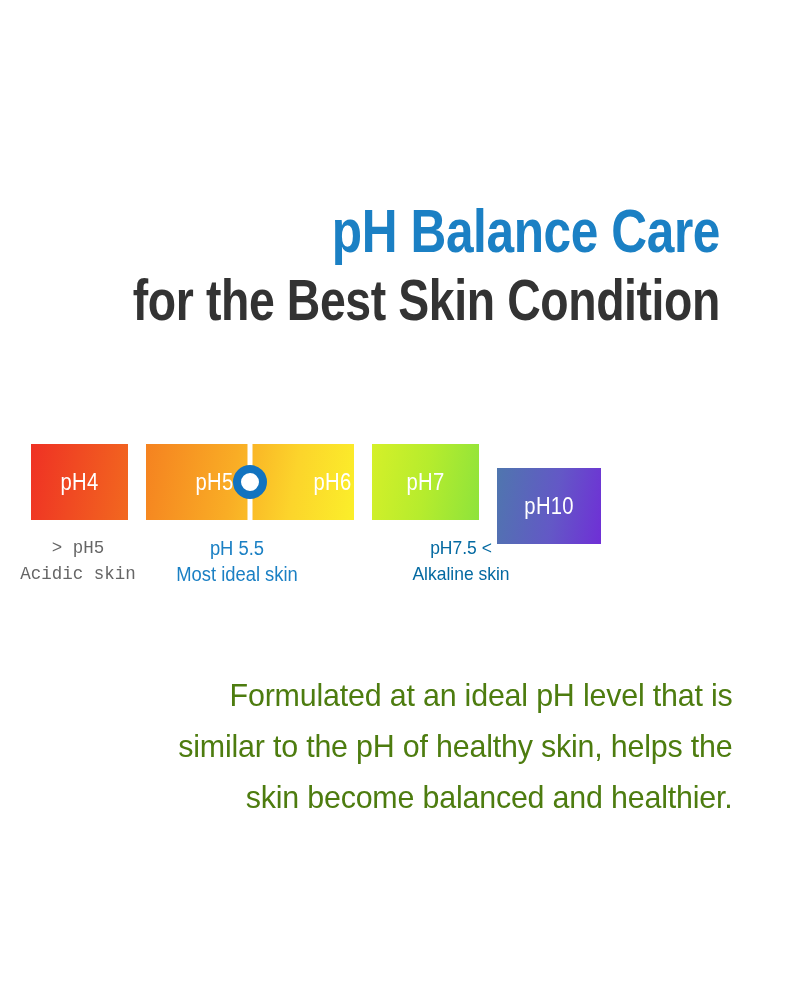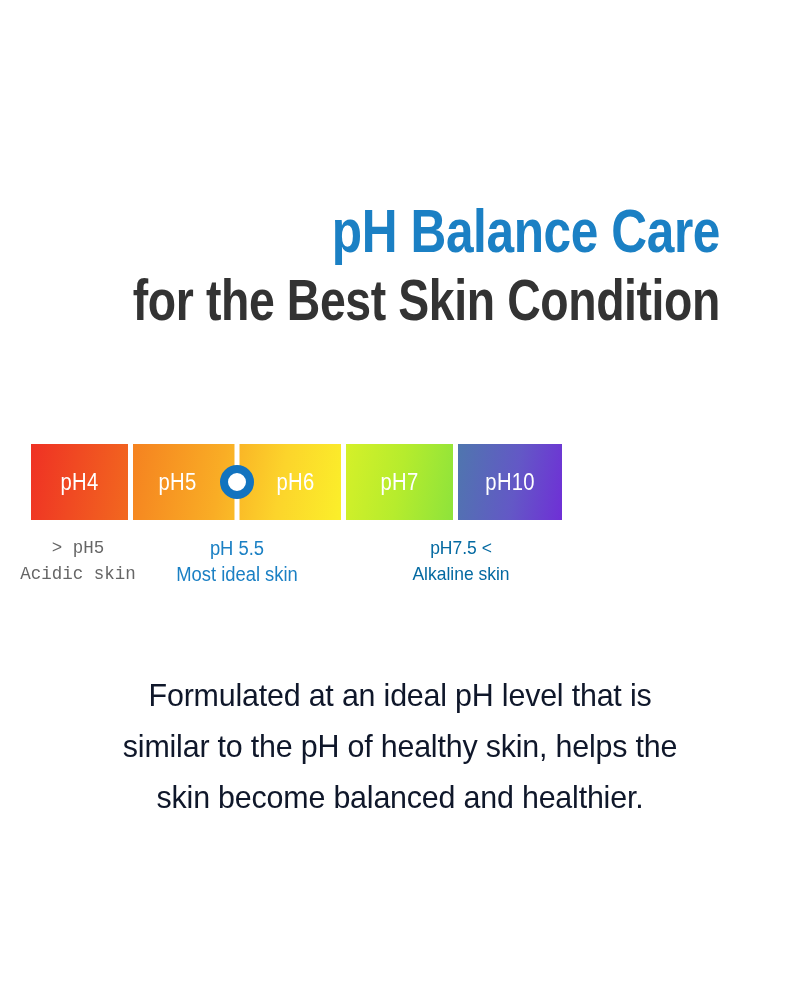--- a/index.html
+++ b/index.html
@@ -57,21 +57,21 @@
     position: absolute;
     top: 444px;
     left: 31px;
     width: 739px;
     height: 76px;
   }
   .scale-bar {
     display: flex;
     width: 100%;
     height: 100%;
-    gap: 5px;
+    gap: 18px;
   }
   .seg {
     position: relative;
     height: 100%;
     display: flex;
     align-items: center;
     justify-content: center;
     overflow: visible;
   }
   .seg-label {
@@ -84,29 +84,29 @@
     z-index: 2;
     position: relative;
   }
   
   .seg-ph4  { flex: 0 0 97px;  background: linear-gradient(100deg, #ef3124 0%, #f04a22 45%, #f2681f 100%); }
   .seg-mid  { flex: 0 0 208px; background: linear-gradient(100deg, #f58220 0%, #f9ad25 42%, #fcd42b 70%, #fbef2a 100%);
               display: flex; align-items: center; justify-content: center; gap: 0; }
   .seg-ph7  { flex: 0 0 107px; background: linear-gradient(100deg, #d5f029 0%, #b6ec2d 50%, #8ee33b 100%); }
   .seg-ph8  { flex: 0 0 104px; background: linear-gradient(100deg, #74df3f 0%, #4ed247 55%, #32c454 100%); }
   .seg-ph9  { flex: 0 0 104px; background: linear-gradient(100deg, #2fbb5c 0%, #2fa874 55%, #3f8fa0 100%); }
-  .seg-ph10 { flex: 0 0 104px; background: linear-gradient(100deg, #4f76ae 0%, #6358c6 55%, #6f2fd6 100%); }
+  .seg-ph10 { flex: 0 0 104px; background: linear-gradient(100deg, #4f76ae 0%, #6358c6 55%, #6f2fd6 100%); margin-top: 24px; }
 
   
   .mid-half {
     flex: 1 1 0;
     height: 100%;
     display: flex;
     align-items: center;
-    justify-content: center;
+    justify-content: flex-end;
     position: relative;
   }
   .mid-divider {
     position: absolute;
     top: 0;
     left: 50%;
     transform: translateX(-50%);
     width: 5px;
     height: 100%;
     background: #ffffff;
@@ -158,22 +158,22 @@
   .caption.alkaline { left: 461px; color: #0369a1; }
   .caption.ideal .line1 { font-size: 20px; }
   .caption.ideal .line2 { font-size: 20px; }
 
   
   .body-copy {
     position: absolute;
     top: 670px;
     left: 50px;
     width: 700px;
-    text-align: center;
-    color: #0f172a;
+    text-align: right;
+    color: #4d7c0f;
     font-size: 32px;
     line-height: 51px;
     font-weight: 400;
     letter-spacing: -0.2px;
   }
   .body-copy .bline {
     transform: scaleX(0.95);
     white-space: nowrap;
   }
 </style>

